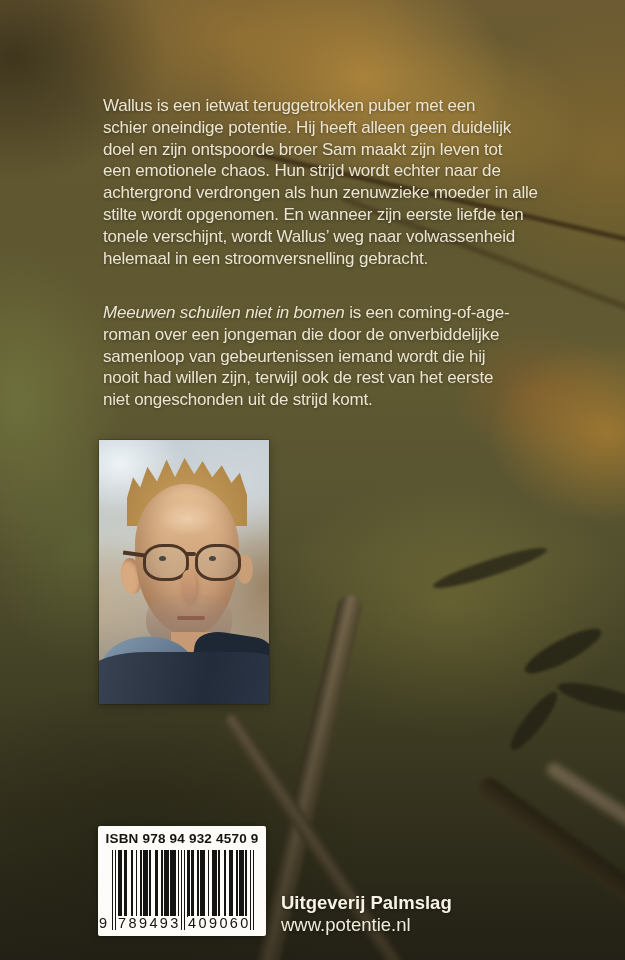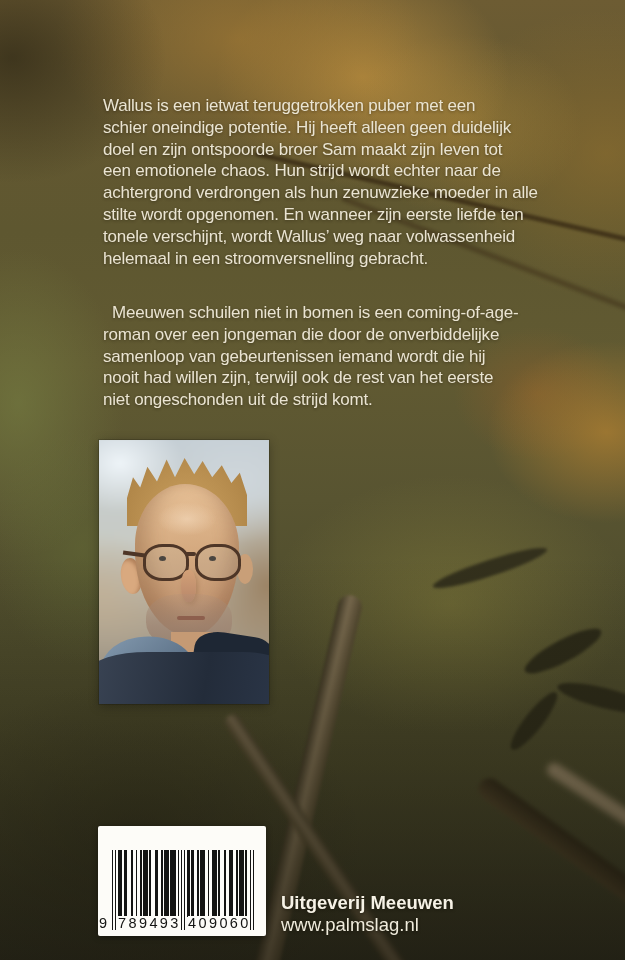--- a/index.html
+++ b/index.html
@@ -48,21 +48,21 @@
   .leafsil.l2{left:556px;top:688px;width:96px;height:20px;transform:rotate(14deg);}
   .leafsil.l3{left:498px;top:712px;width:72px;height:18px;transform:rotate(-52deg);}
   .leafsil.l4{left:430px;top:560px;width:120px;height:16px;transform:rotate(-18deg);background:#33301c;}
 
   
   .textblock{position:absolute;white-space:pre-line;color:var(--body-text);
     font-size:17px;line-height:21.8px;letter-spacing:-0.2px;
     text-shadow:0 1px 3px rgba(30,25,10,.45);}
   .p1{left:103px;top:95px;width:460px;}
   .p2{left:103px;top:302px;width:460px;}
-  .booktitle{margin-left:9px;}
+  .booktitle{font-style:italic;}
   .bio{left:281px;top:436px;width:260px;color:var(--bio-text);
     font-size:17px;line-height:22.6px;letter-spacing:-0.1px;
     text-shadow:0 1px 3px rgba(40,32,8,.5);}
   .bio .author-name{font-weight:bold;}
 
   
   .photo{position:absolute;left:99px;top:440px;width:170px;height:264px;overflow:hidden;
     box-shadow:0 0 0 1px rgba(0,0,0,.15), 0 2px 10px rgba(0,0,0,.3);}
   .ph-bg{position:absolute;inset:-4px;filter:blur(2px);
     background:
@@ -189,20 +189,21 @@
 carrières na – marktonderzoeker,
 boekverkoper, typist, vertaler,
 corrector, puzzelmedewerker –
 totdat hij in 2000 de pen weer ter
 hand nam, om sindsdien gestaag
 aan zijn oeuvre te werken.
 </span><span class="booktitle">Meeuwen schuilen niet in bomen</span><span>
 is zijn meest persoonlijke werk.</span></div>
 
   <div class="isbn-box">
+    <div class="isbn-label">ISBN 978 94 932 4570 9</div>
     <div class="barcode-wrap">
       <svg width="142" height="80" viewBox="0 0 95 80" preserveAspectRatio="none" shape-rendering="crispEdges">
           <rect x="0" y="0" width="1" height="80"></rect>
           <rect x="2" y="0" width="1" height="80"></rect>
           <rect x="4" y="0" width="1" height="67"></rect>
           <rect x="5" y="0" width="1" height="67"></rect>
           <rect x="6" y="0" width="1" height="67"></rect>
           <rect x="8" y="0" width="1" height="67"></rect>
           <rect x="9" y="0" width="1" height="67"></rect>
           <rect x="13" y="0" width="1" height="67"></rect>
@@ -250,16 +251,16 @@
           <rect x="92" y="0" width="1" height="80"></rect>
           <rect x="94" y="0" width="1" height="80"></rect>
         </svg>
       <div class="bc-digit-first">9</div>
       <div class="bc-group g1">789493</div>
       <div class="bc-group g2">409060</div>
     </div>
   </div>
 
   <div class="pub">
-    <div class="pub-name">Uitgeverij Meeuwen</div>
-    <div class="pub-site">www.palmslag.nl</div>
+    <div class="pub-name">Uitgeverij Palmslag</div>
+    <div class="pub-site">www.potentie.nl</div>
   </div>
 </div>
 
 </body></html>

